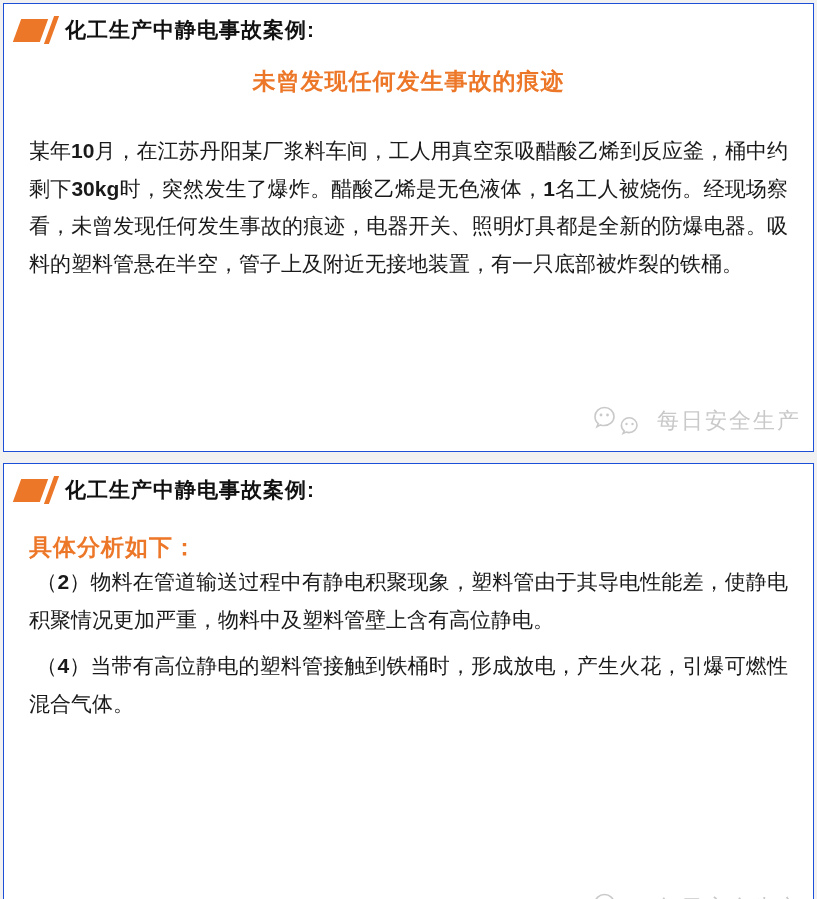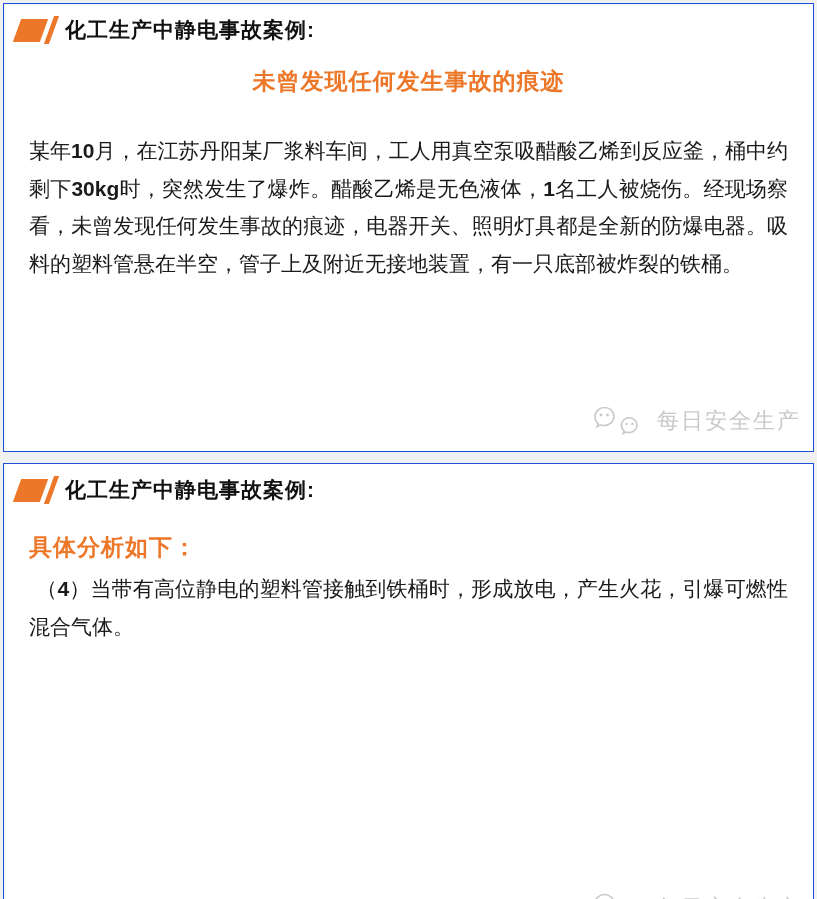--- a/index.html
+++ b/index.html
@@ -61,21 +61,21 @@
   .body-p {
     font-size:21px;
     line-height:37.5px;
     text-align:justify;
     color:#1a1a1a;
   }
   .card-1 .body-p.first { margin-top:35px; }
   .card-1 .body-p.indent { text-indent:2em; }
 
   .analysis-heading {
-    margin:28px 0 7px 25px;
+    margin:28px 0 0 25px;
     font-size:23px;
     font-weight:700;
     color:#ed7728;
     letter-spacing:1px;
   }
   .card-2 .body-p { line-height:38px; text-indent:0.35em; }
   .card-2 .body-p.item-first { margin-top:23px; }
   .card-2 .body-p + .body-p { margin-top:8px; }
 
   b { font-weight:700; }
@@ -138,20 +138,21 @@
       <span class="mark">
         <i class="pg"></i>
         <i class="slash"></i>
       </span>
       <h1 class="header-text">化工生产中静电事故案例:</h1>
     </div>
 
     <h2 class="analysis-heading">具体分析如下：</h2>
 
     <div class="card-body">
+      <p class="body-p"><span>（</span><b>2</b><span>）物料在管道输送过程中有静电积聚现象，塑料管由于其导电性能差，使静电积聚情况更加严重，物料中及塑料管壁上含有高位静电。</span></p>
       <p class="body-p"><span>（</span><b>4</b><span>）当带有高位静电的塑料管接触到铁桶时，形成放电，产生火花，引爆可燃性混合气体。</span></p>
     </div>
 
     <div class="watermark">
       <svg class="wm-logo" width="48" height="34" viewBox="0 0 48 34">
         <g fill="none" stroke="#c9c9c9" stroke-width="1.6">
           <path d="M21 12.5c0 5-4.4 9-10 9-1.2 0-2.4-.2-3.5-.6L4 22.8l1.3-3.2C3.2 17.9 2 15.3 2 12.5c0-5 4.3-9 9.5-9s9.5 4 9.5 9z"></path>
           <path d="M44 21.2c0 4-3.6 7.4-8 7.4-1 0-2-.2-2.8-.5l-3.1 1.4 1.1-2.6c-1.7-1.3-2.8-3.4-2.8-5.7 0-4 3.6-7.4 7.8-7.4s7.8 3.4 7.8 7.4z"></path>
         </g>
         <g fill="#c9c9c9">

